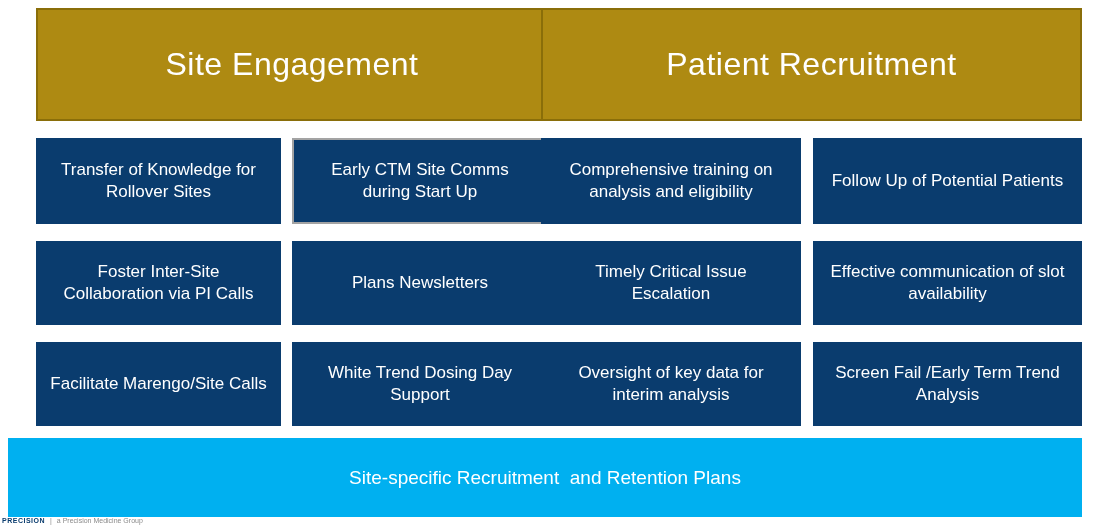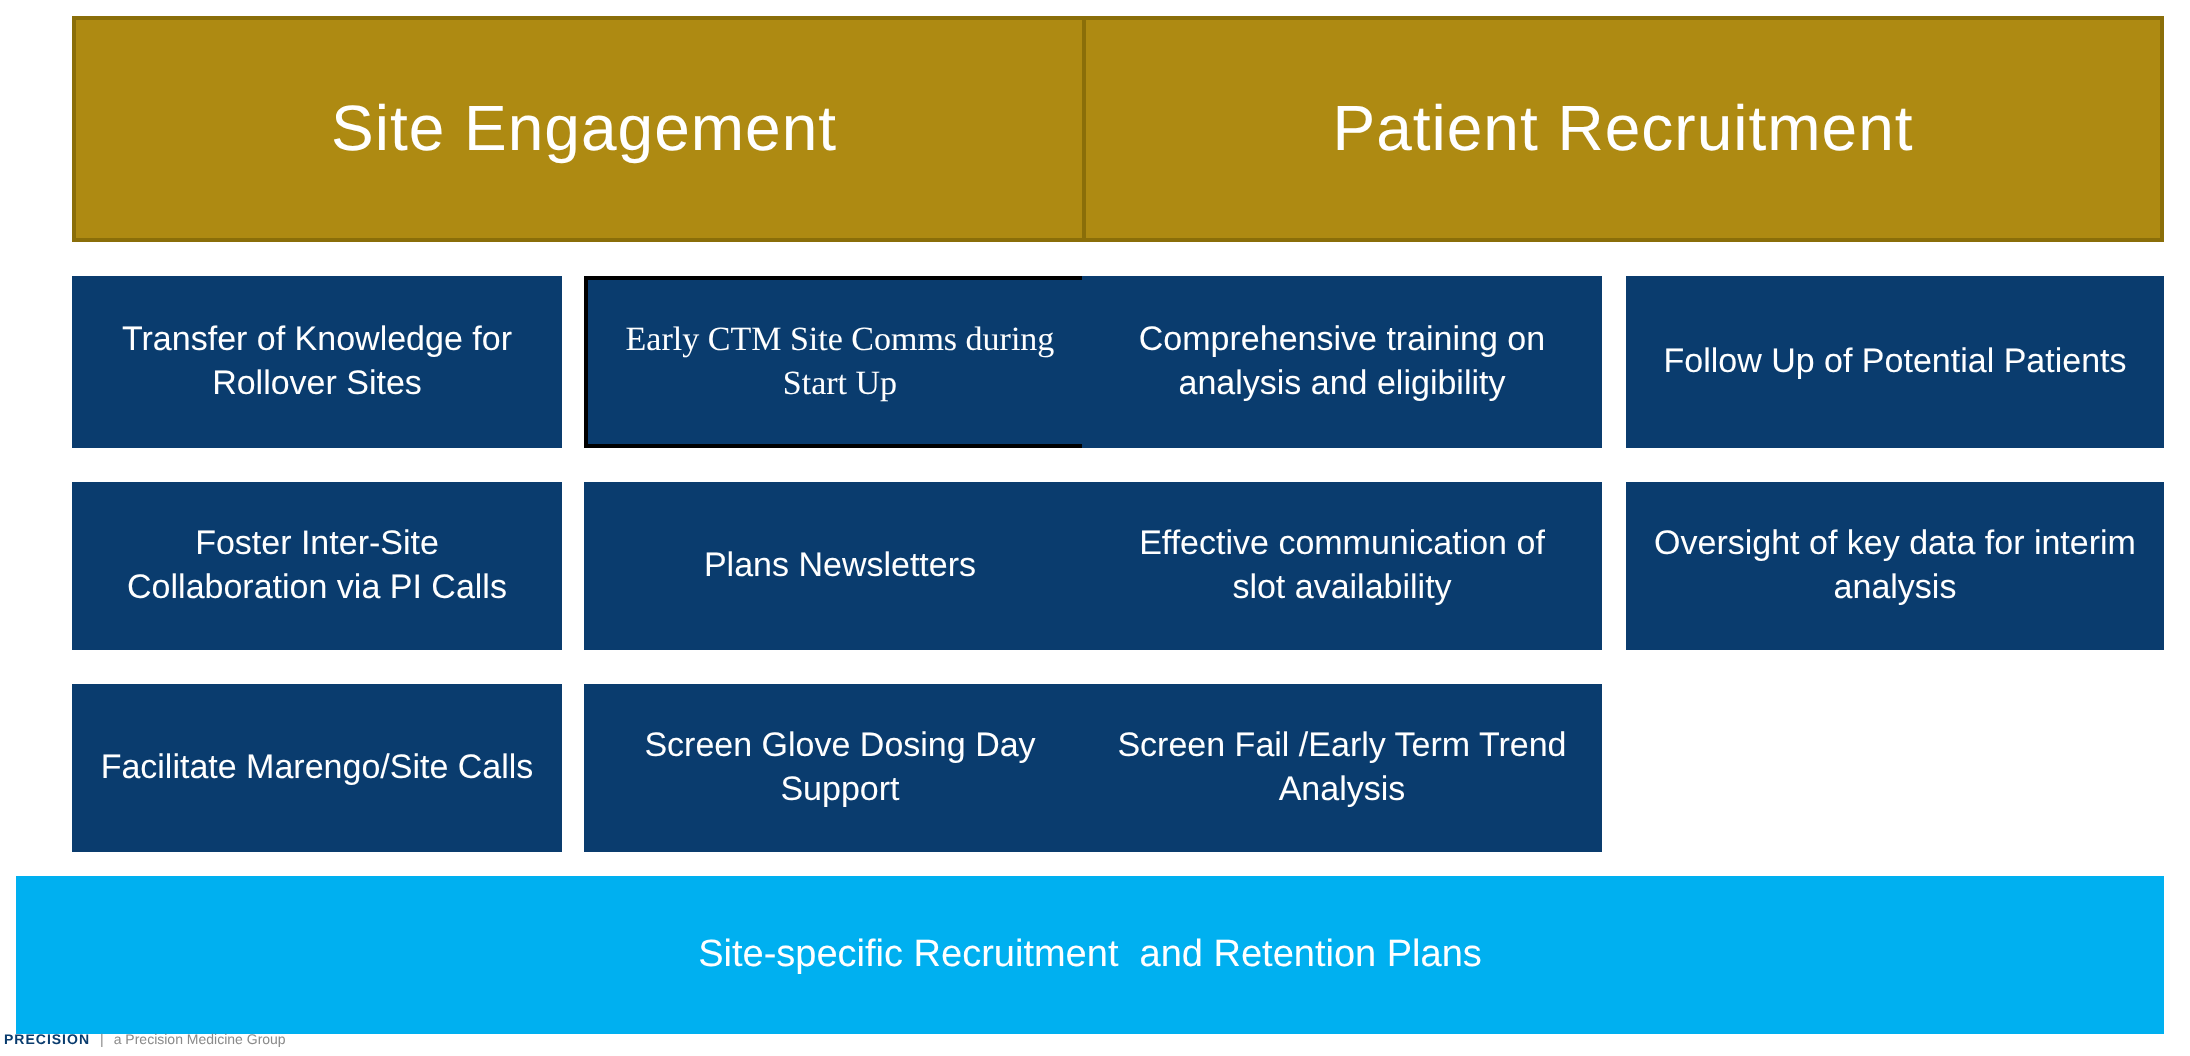--- a/index.html
+++ b/index.html
@@ -31,21 +31,21 @@
   }
   .cell{
     background:#0A3C6E;
     color:#ffffff;
     display:flex;align-items:center;justify-content:center;
     text-align:center;
     font-size:17px;line-height:1.3;
     padding:6px 14px;
     box-sizing:border-box;
   }
-  .cell.hl{border:2px solid #000000;font-family:Liberation Serif, serif;}
+  .cell.hl{border:2px solid #a3a3a3;}
   .bottom-bar{
     position:absolute;
     left:8px;top:438px;
     width:1074px;height:79px;
     background:#00B0F0;
     color:#ffffff;
     display:flex;align-items:center;justify-content:center;
     font-size:19px;
     white-space:pre;
     box-sizing:border-box;
@@ -67,29 +67,30 @@
 <div class="slide">
 
   <div class="section section-left">
     <div class="grid">
       <div class="hdr">Site Engagement</div>
       <div class="cell">Transfer of Knowledge for Rollover Sites</div>
       <div class="cell hl">Early CTM Site Comms during Start Up</div>
       <div class="cell">Foster Inter-Site Collaboration via PI Calls</div>
       <div class="cell">Plans Newsletters</div>
       <div class="cell">Facilitate Marengo/Site Calls</div>
-      <div class="cell">Screen Glove Dosing Day Support</div>
+      <div class="cell">White Trend Dosing Day Support</div>
     </div>
   </div>
 
   <div class="section section-right">
     <div class="grid">
       <div class="hdr">Patient Recruitment</div>
       <div class="cell">Comprehensive training on analysis and eligibility</div>
       <div class="cell">Follow Up of Potential Patients</div>
+      <div class="cell">Timely Critical Issue Escalation</div>
       <div class="cell">Effective communication of slot availability</div>
       <div class="cell">Oversight of key data for interim analysis</div>
       <div class="cell">Screen Fail /Early Term Trend Analysis</div>
     </div>
   </div>
 
   <div class="bottom-bar">Site-specific Recruitment  and Retention Plans</div>
 
   <div class="footer">
     <span class="mark">PRECISION</span>

